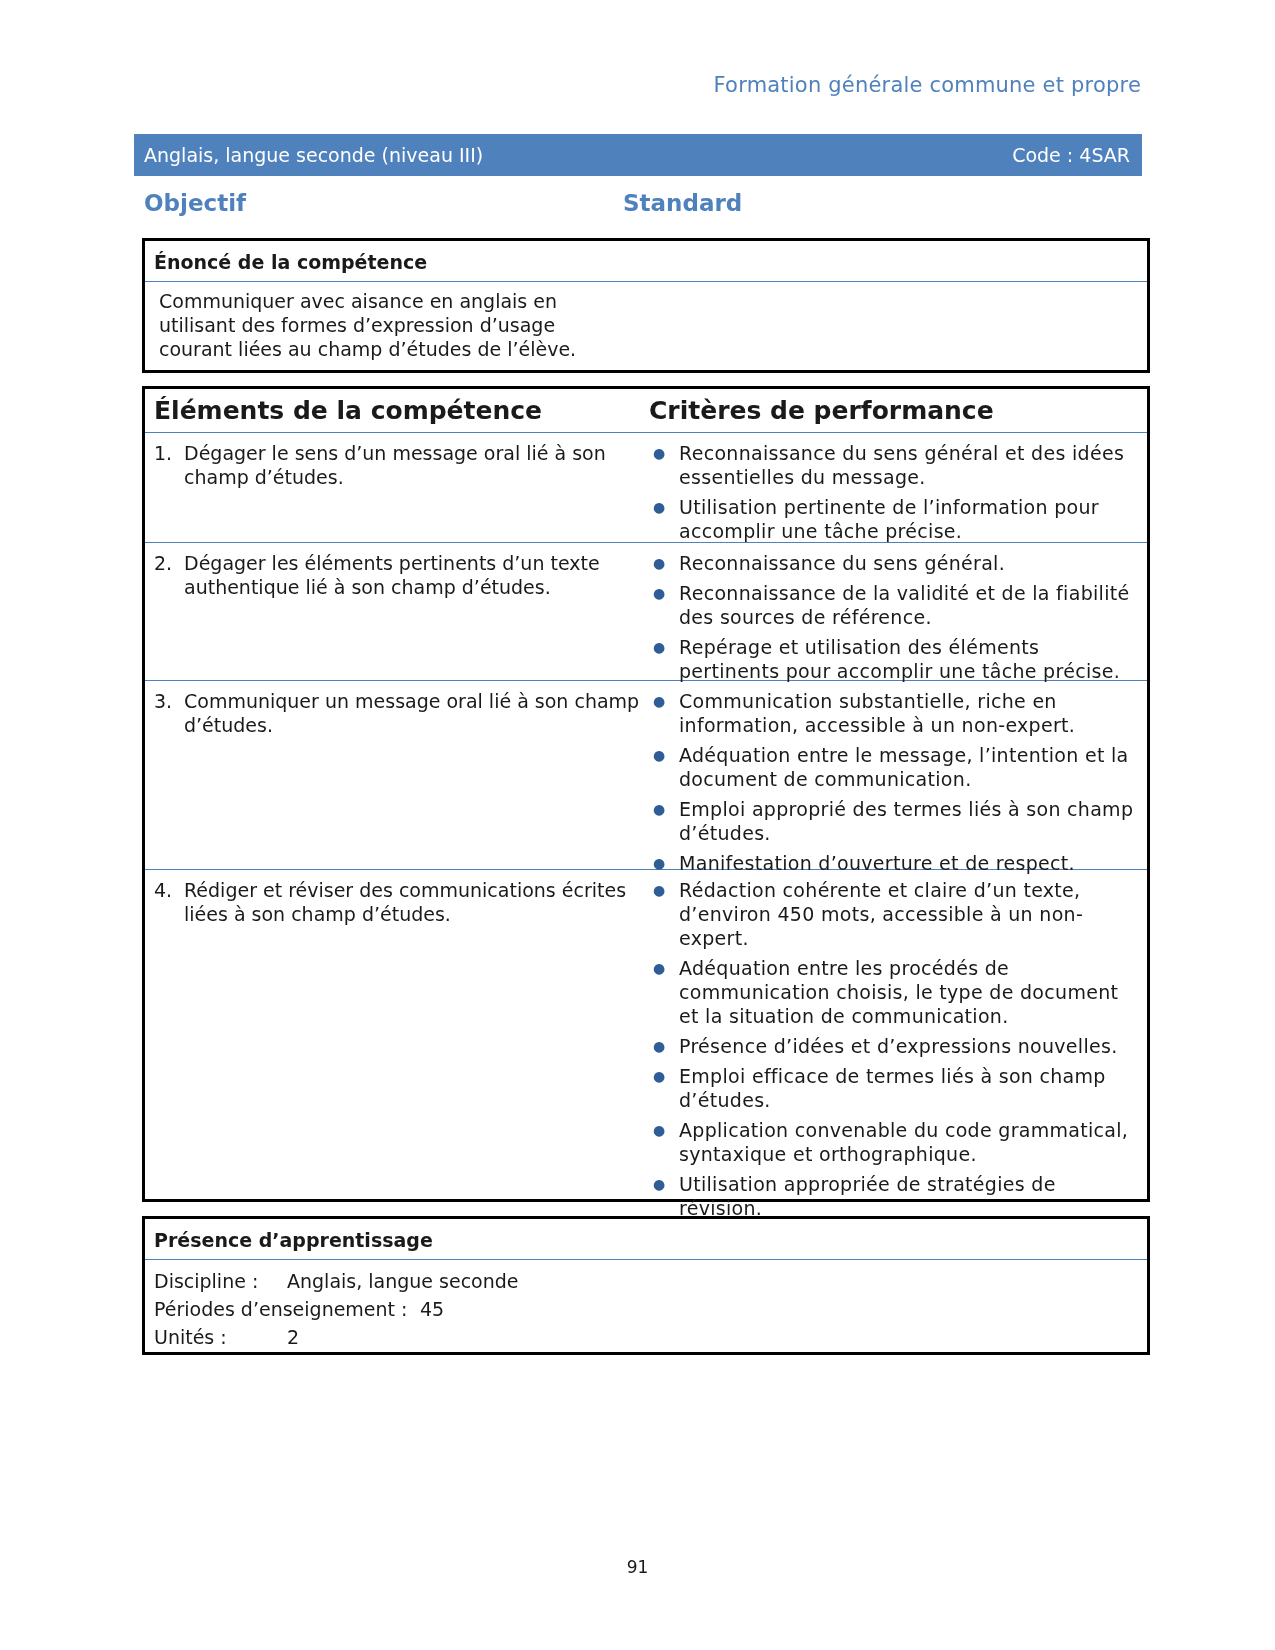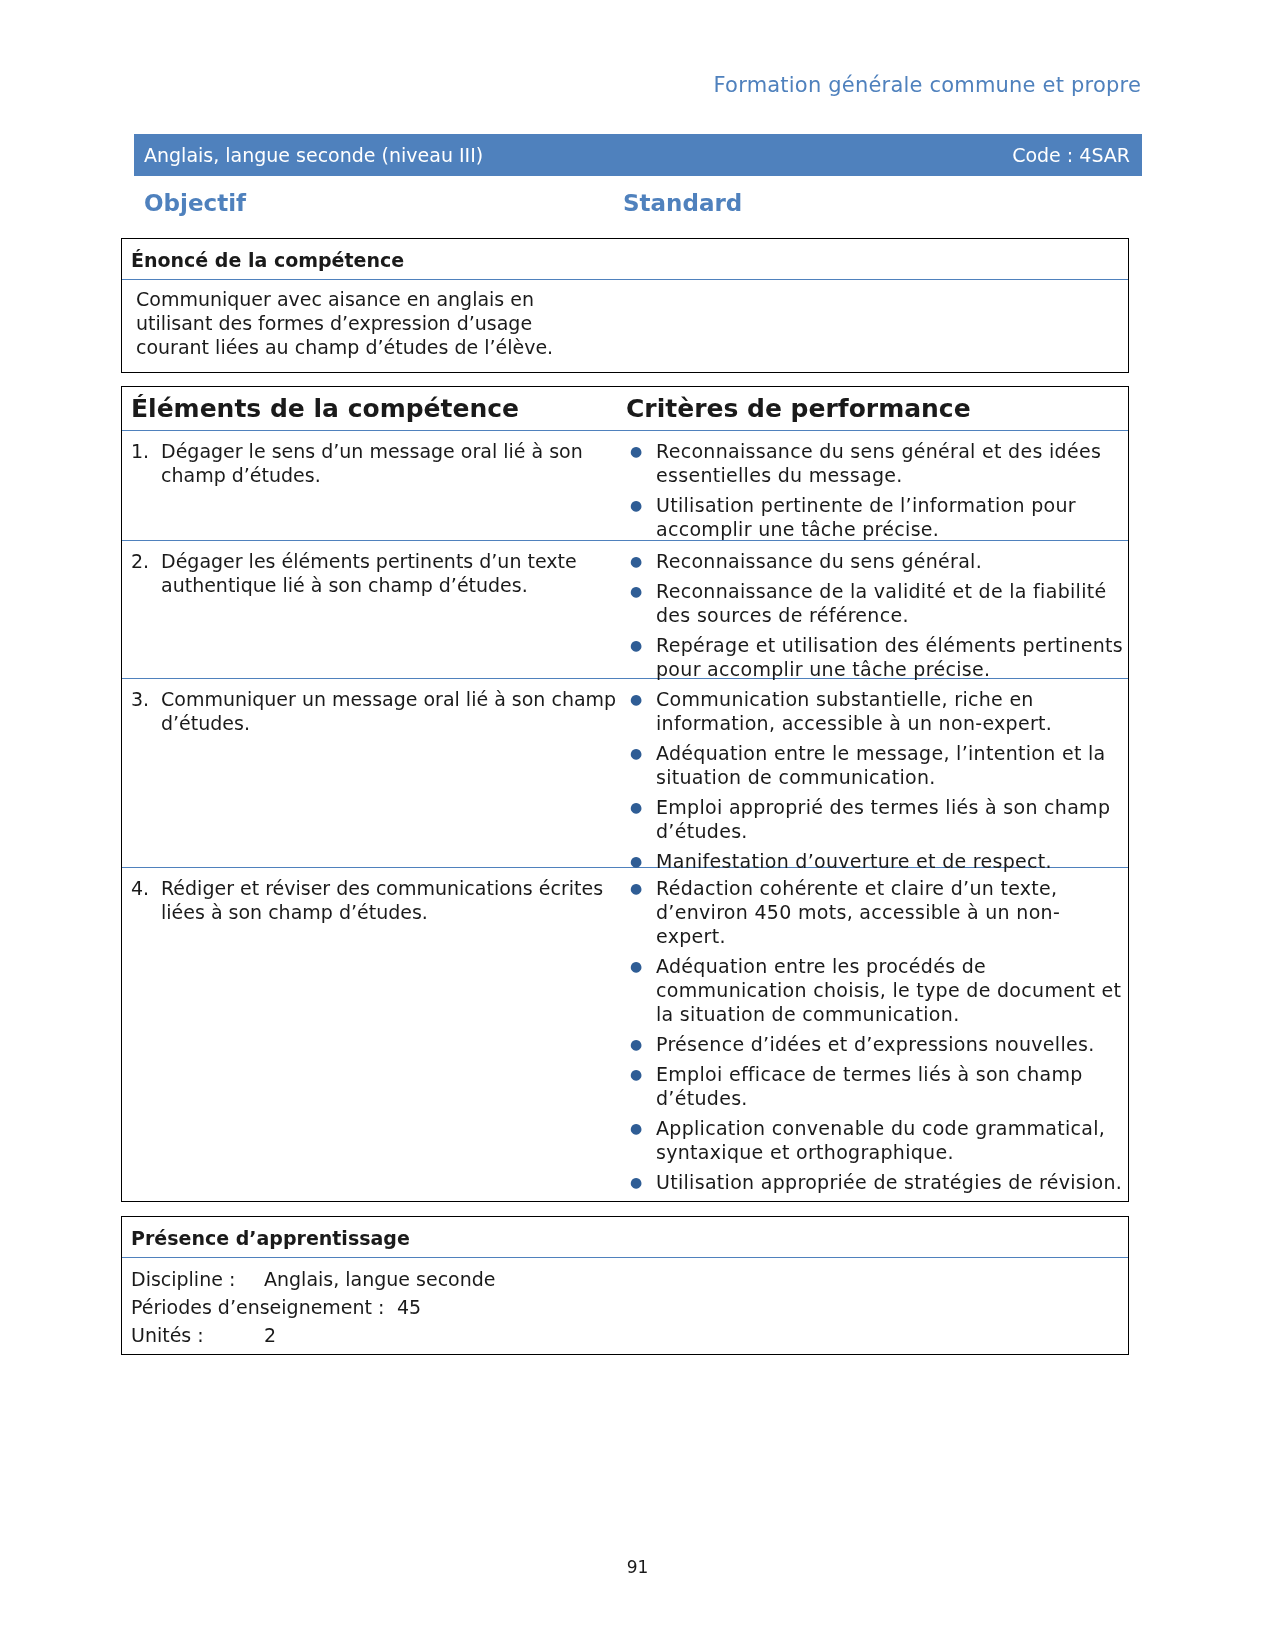--- a/index.html
+++ b/index.html
@@ -1,21 +1,21 @@
 <!DOCTYPE html>
 <html><head>
 <meta charset="utf-8">
 <style>
   html, body { margin: 0; padding: 0; background: #ffffff; }
   body { width: 1275px; height: 1650px; position: relative; font-family: "DejaVu Sans", sans-serif; color: #1a1a1a; }
   .top-title { position: absolute; right: 134px; top: 73px; font-size: 21px; color: #4f81bd; letter-spacing: 0.2px; }
   .band { position: absolute; left: 134px; top: 134px; width: 1008px; height: 42px; background: #4f81bd; color: #ffffff; font-size: 19px; display: flex; align-items: center; justify-content: space-between; padding: 0 12px 0 10px; box-sizing: border-box; gap: 14px; }
   .sections { position: absolute; left: 144px; top: 190px; width: 990px; font-size: 23px; font-weight: bold; color: #4f81bd; }
   .sections span { position: absolute; top: 0; }
-  .box { position: absolute; left: 121px; width: 1008px; border: 1px solid #000000; box-sizing: border-box; }
+  .box { position: absolute; left: 142px; width: 1008px; border: 3px solid #000000; box-sizing: border-box; }
   .box .hd { font-weight: bold; font-size: 19px; padding: 10px 9px 8px; border-bottom: 1px solid #4f81bd; }
   .box1 { top: 238px; height: 135px; }
   .box1 .body { padding: 7px 14px; font-size: 19px; line-height: 24px; width: 470px; }
   .box2 { top: 386px; height: 816px; }
   .cols-hd { display: flex; border-bottom: 1px solid #4f81bd; font-weight: bold; font-size: 25px; height: 43px; align-items: center; }
   .cols-hd .c1 { width: 504px; padding-left: 9px; box-sizing: border-box; }
   .cols-hd .c2 { padding-left: 0; }
   .row { display: flex; border-bottom: 1px solid #4f81bd; box-sizing: border-box; }
   .row:last-child { border-bottom: none; }
   .row .el { width: 504px; padding: 8px 9px; box-sizing: border-box; font-size: 19px; line-height: 24px; display: flex; }
@@ -97,21 +97,21 @@
       <span class="num">3.</span>
       <span>Communiquer un message oral lié à son champ d’études.</span>
     </div>
     <div class="cr">
       <div class="crit">
           <span class="dot">●</span>
           <span>Communication substantielle, riche en information, accessible à un non-expert.</span>
         </div>
       <div class="crit">
           <span class="dot">●</span>
-          <span>Adéquation entre le message, l’intention et la situation de communication.</span>
+          <span>Adéquation entre le message, l’intention et la document de communication.</span>
         </div>
       <div class="crit">
           <span class="dot">●</span>
           <span>Emploi approprié des termes liés à son champ d’études.</span>
         </div>
       <div class="crit">
           <span class="dot">●</span>
           <span>Manifestation d’ouverture et de respect.</span>
         </div>
     </div>

